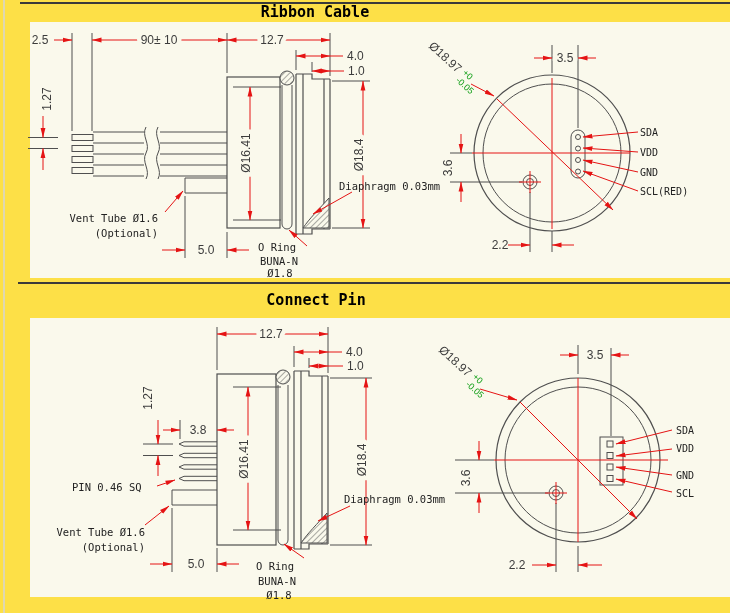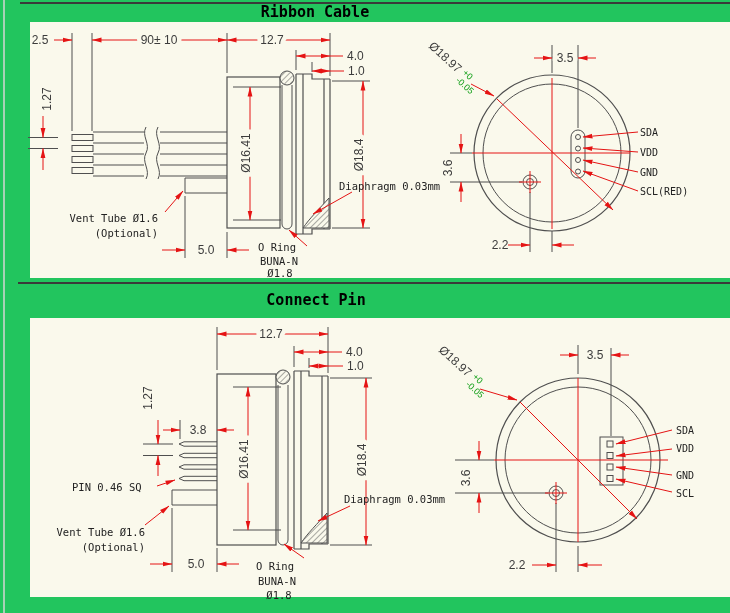--- a/index.html
+++ b/index.html
@@ -1,16 +1,16 @@
 <!DOCTYPE html>
 <html><head>
 <meta charset="utf-8">
 <style>
   html,body{margin:0;padding:0;background:#fff;}
-  #stage{position:relative;width:730px;height:613px;background:#22c55e;overflow:hidden;}
+  #stage{position:relative;width:730px;height:613px;background:#fde047;overflow:hidden;}
   svg{display:block;}
   .geo{stroke:#4f4f4f;fill:none;stroke-width:1;}
   .geo2{stroke:#4f4f4f;fill:none;stroke-width:1.2;}
   .red{stroke:#e51414;fill:none;stroke-width:1;}
   .dim{font:12px "Liberation Sans", sans-serif;fill:#3c3c3c;}
   .lbl{font:10.5px "DejaVu Sans Mono", monospace;fill:#222;}
   .pin{font:10px "DejaVu Sans Mono", monospace;fill:#222;}
   .ttl{font:bold 15px "DejaVu Sans Mono", monospace;fill:#000;}
   .tol{font:9px "Liberation Sans", sans-serif;fill:#14a01a;}
   .halo{paint-order:stroke fill;stroke:#faf9ec;stroke-width:9px;stroke-linejoin:round;}

